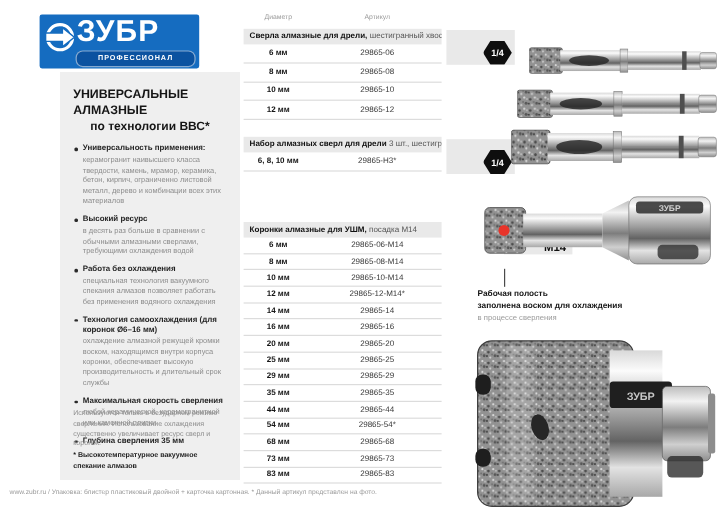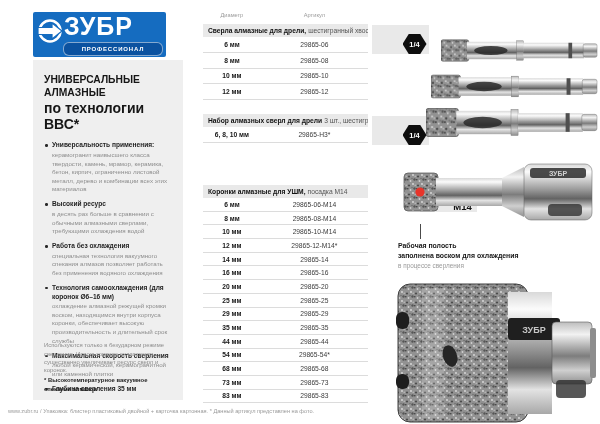--- a/index.html
+++ b/index.html
@@ -8,24 +8,24 @@
 
   
   .logo{position:absolute;left:33px;top:12px;width:133px;height:45px;background:#156cc0;border-radius:2px;}
   .logo-arrow{position:absolute;left:3px;top:5px;}
   .logo-brand{position:absolute;left:31px;top:0px;font-size:25px;font-weight:bold;color:#fff;letter-spacing:1px;}
   .logo-band{position:absolute;left:30px;top:30px;right:3px;height:12px;background:#0b52a0;
              border:1px solid rgba(255,255,255,.5);border-radius:6px;display:flex;align-items:center;justify-content:center;}
   .logo-band span{font-size:6px;font-weight:bold;color:#fff;letter-spacing:.14em;}
 
   
-  .panel{position:absolute;left:33px;top:60px;width:150px;height:340px;background:#efefef;
+  .panel{position:absolute;left:50px;top:60px;width:150px;height:340px;background:#efefef;
          padding:13px 11px;box-sizing:border-box;}
   .panel-title{font-size:10.3px;font-weight:bold;line-height:1.28;color:#161616;}
-  .panel-title3{font-size:14px;font-weight:bold;margin-top:1px;color:#161616;}
+  .panel-title3{font-size:10px;font-weight:bold;margin-top:1px;color:#161616;text-align:center;}
   .features{margin-top:9px;}
   .feature{position:relative;margin-bottom:6.5px;padding-left:8px;}
   .bullet{position:absolute;left:1px;top:3px;width:2.5px;height:2.5px;background:#2a2a2a;border-radius:50%;}
   .f-title{font-size:6.6px;font-weight:bold;color:#1f1f1f;line-height:1.32;}
   .f-body{font-size:6.2px;color:#8d8d8d;line-height:1.38;margin-top:1px;}
   .panel-footnote{position:absolute;left:11px;bottom:7px;width:128px;font-size:5.9px;color:#8d8d8d;line-height:1.4;}
   .panel-footnote .fn-bold{color:#1f1f1f;font-weight:bold;margin-top:2px;}
 
   
   .col-labels{position:absolute;left:203px;top:12px;width:165px;display:flex;font-size:5.7px;color:#9a9a9a;}

